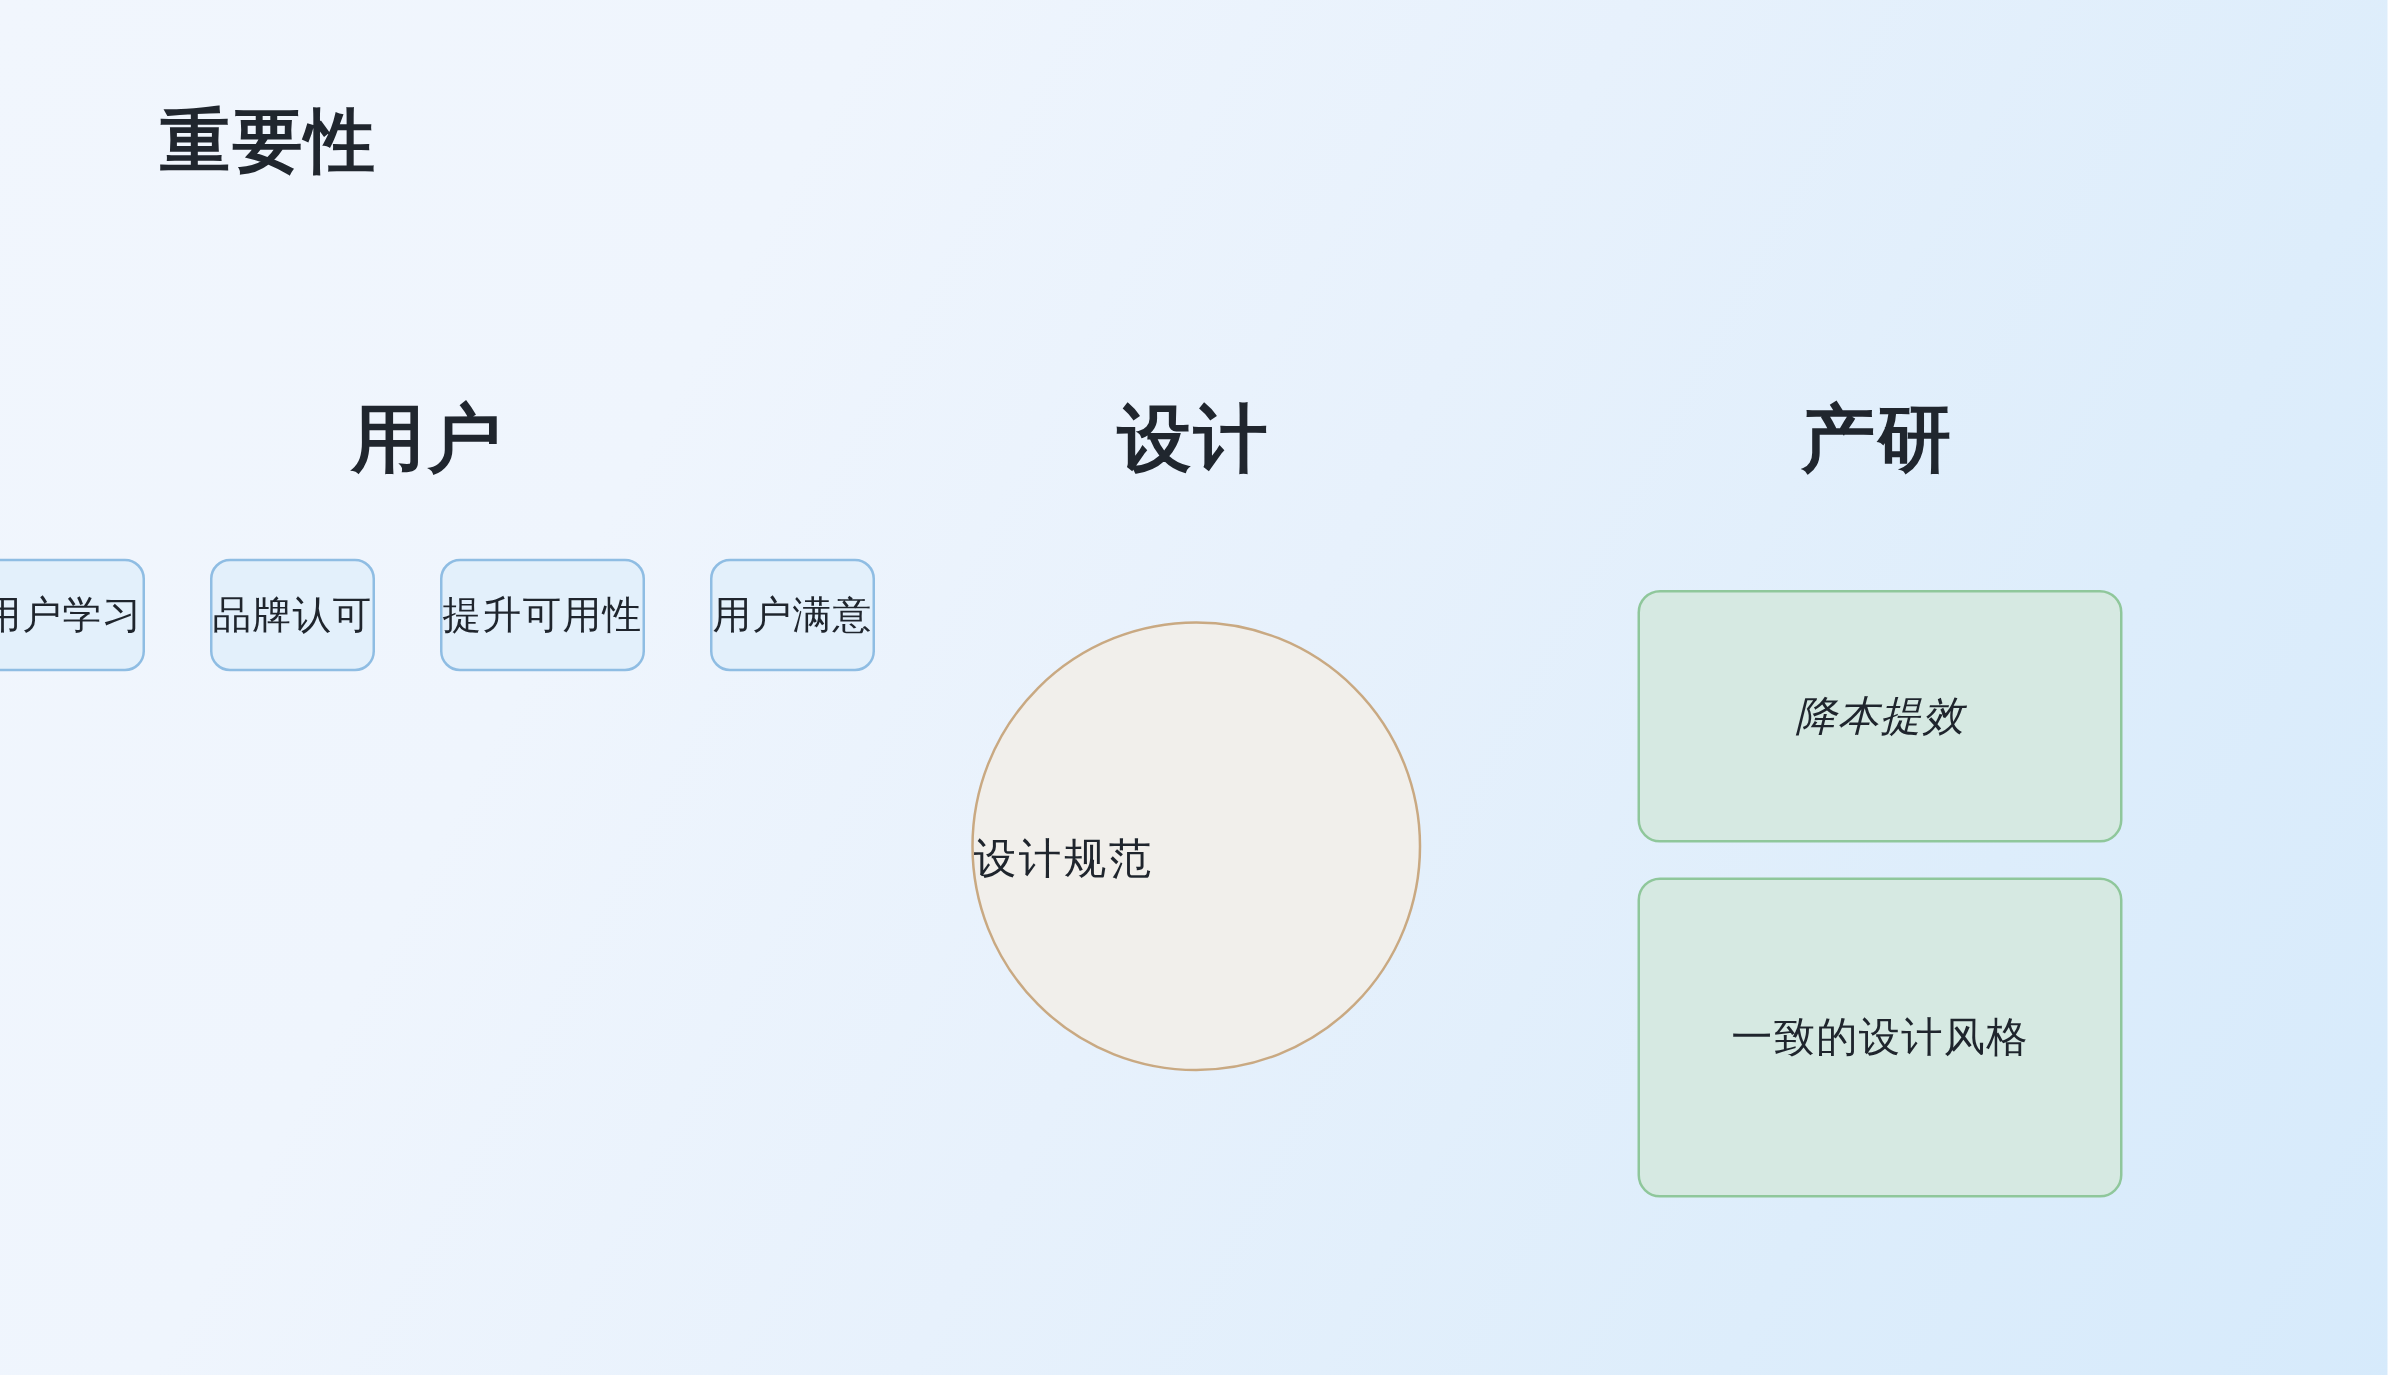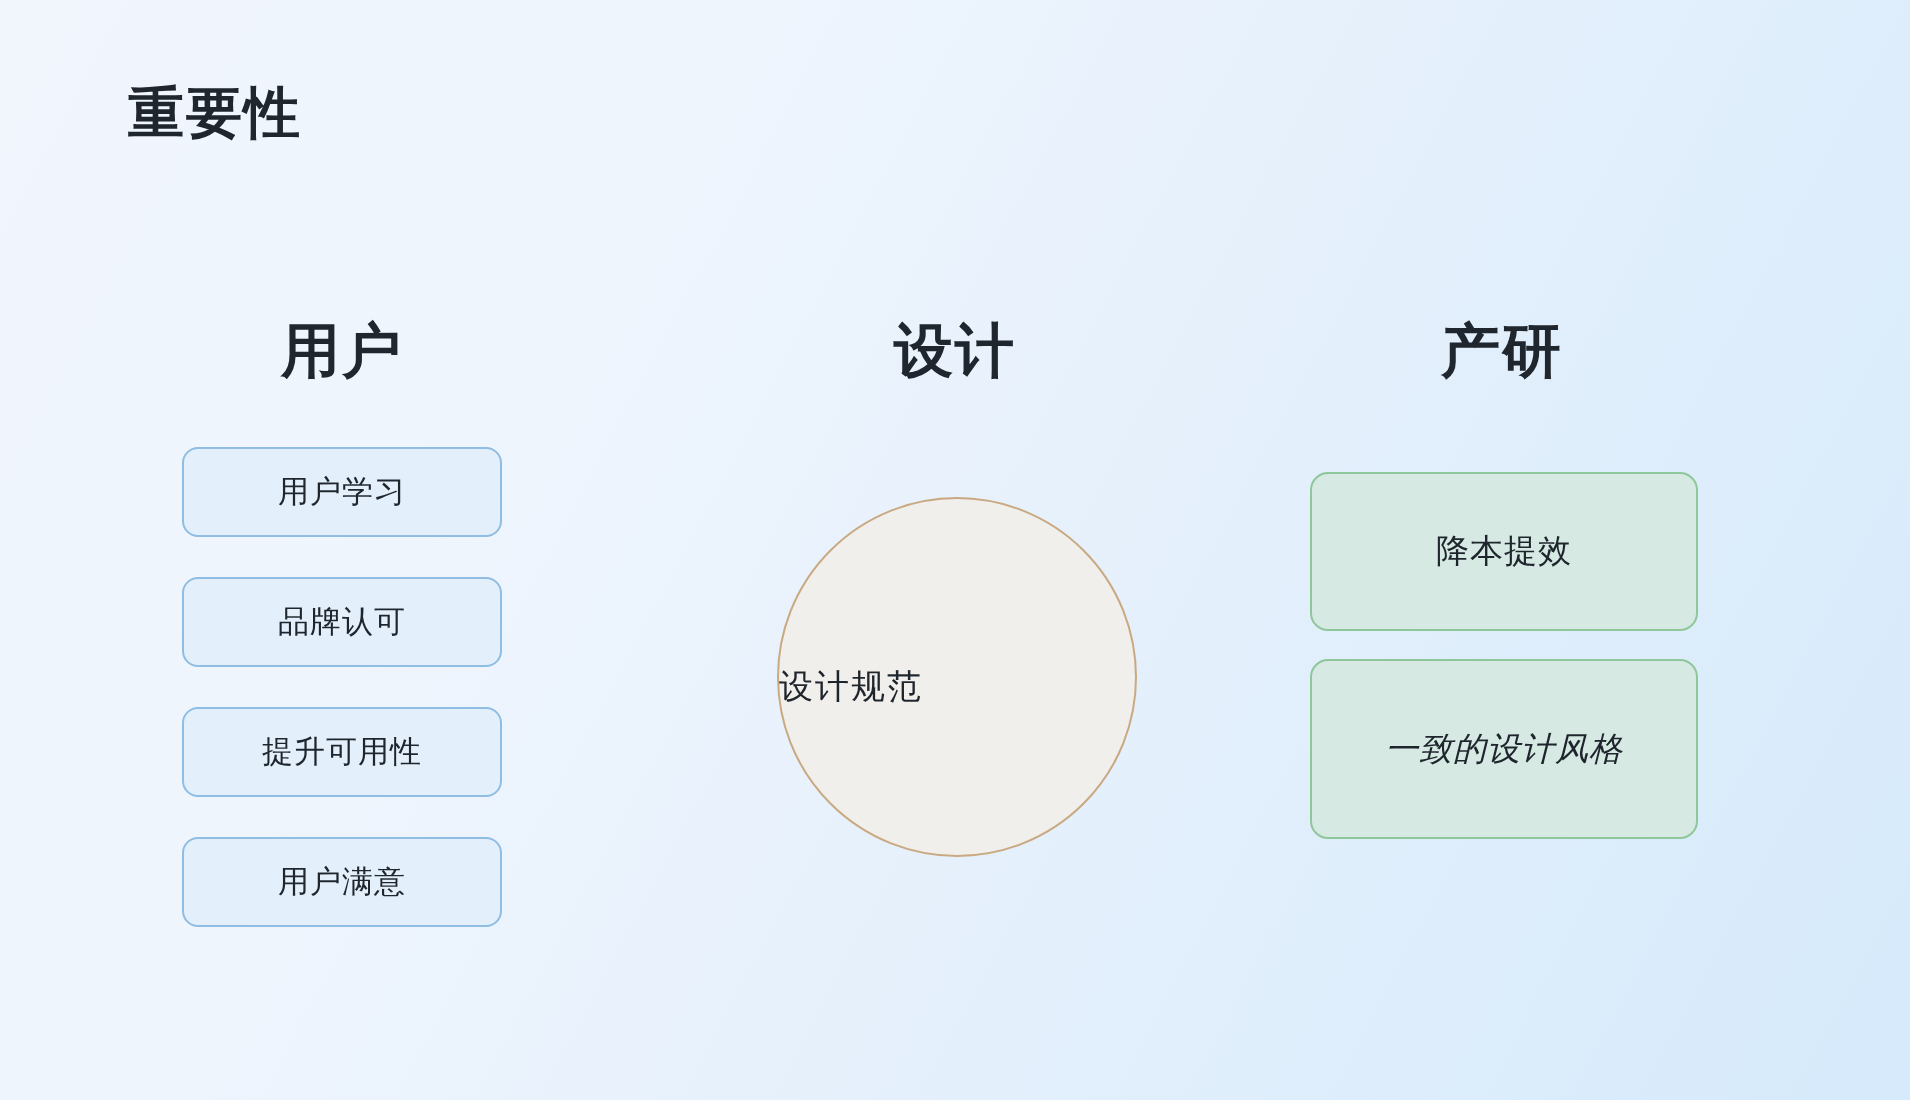--- a/index.html
+++ b/index.html
@@ -55,22 +55,22 @@
   #heading-design   { left: 955px;  top: 312px; }
   #heading-product  { left: 1502px; top: 312px; }
 
   
   #user-column {
     position: absolute;
     left: 182px;
     top: 447px;
     width: 320px;
     display: flex;
-    flex-direction: column;
-    gap: 40px;
+    flex-direction: row;
+    gap: 52px;
     justify-content: center;
   }
   .pill {
     box-sizing: border-box;
     width: 320px;
     height: 90px;
     border: 2px solid #8fbde3;
     border-radius: 16px;
     background: #e3f0fb;
     display: flex;
@@ -121,22 +121,22 @@
     border-radius: 18px;
     background: #d6e9e2;
     display: flex;
     align-items: center;
     justify-content: center;
     font-size: 33px;
     color: #1f252d;
     letter-spacing: 1px;
     white-space: nowrap;
   }
-  #green-card-0 { height: 159px; }
-  #green-card-1 { height: 180px; font-style: italic; }
+  #green-card-0 { height: 202px; font-style: italic; }
+  #green-card-1 { height: 256px; }
 </style>
 </head>
 <body>
 
 <div id="slide">
 
   <div id="slide-title">重要性</div>
 
   <div id="heading-user" class="col-heading">用户</div>
 

